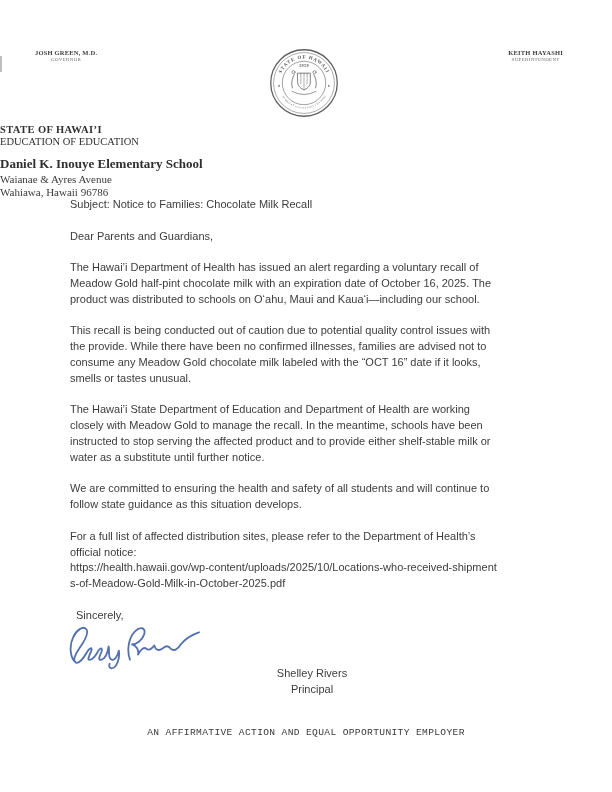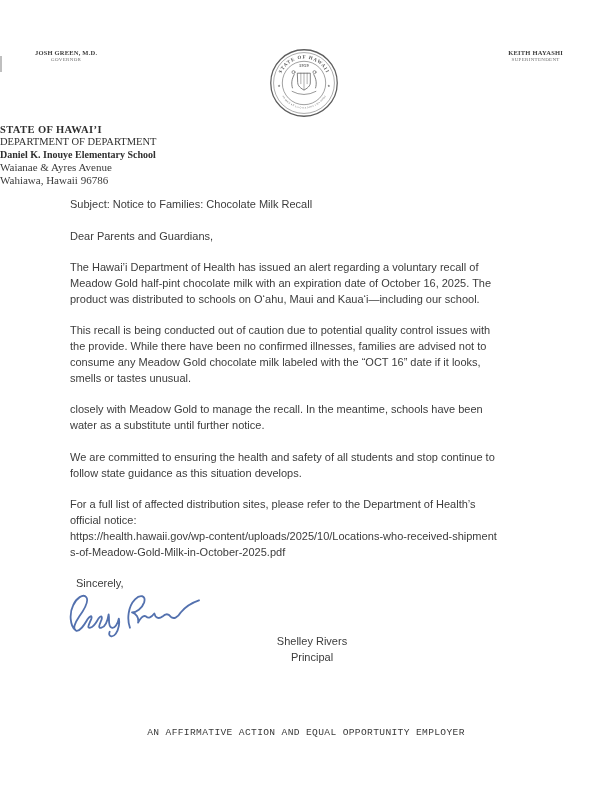--- a/index.html
+++ b/index.html
@@ -19,21 +19,21 @@
   .sup{right:49px;}
   
   .seal{position:absolute;left:269px;top:48px;width:70px;height:70px;opacity:.9;}
   
   .org{
     position:absolute;left:0;top:124px;width:100%;text-align:left;
     font-family:"Liberation Serif","DejaVu Serif",serif;color:#2f2f2f;
   }
   .org .state{font-size:10.5px;font-weight:bold;letter-spacing:.4px;}
   .org .dept{font-size:10.5px;margin-top:1px;}
-  .org .school{font-size:10px;font-weight:bold;margin-top:2px;}
+  .org .school{font-size:13px;font-weight:bold;margin-top:9px;}
   .org .addr{font-size:11px;margin-top:1px;color:#3a3a3a;}
   
   .content{
     position:absolute;left:70px;top:197px;width:484px;
     font-size:11px;line-height:15.8px;color:#3c3c3c;
   }
   .block{margin:0 0 15.8px 0;}
   .block:last-child{margin-bottom:0;}
   .line{display:block;white-space:nowrap;}
   .closing-block{margin:6px;}
@@ -87,21 +87,21 @@
       <circle cx="35" cy="34.5" r="2.2" stroke-width="0.9"></circle>
       <path d="M36,38 c-3.5,6 -4.5,13 -2.5,19"></path>
       <circle cx="65" cy="34.5" r="2.2" stroke-width="0.9"></circle>
       <path d="M64,38 c3.5,6 4.5,13 2.5,19"></path>
       <path d="M33,62 q17,9 34,0" stroke-width="0.9"></path>
     </g>
   </svg>
 
   <div class="org">
     <div class="state">STATE OF HAWAI’I</div>
-    <div class="dept">DEPARTMENT OF DEPARTMENT</div>
+    <div class="dept">EDUCATION OF EDUCATION</div>
     <div class="school">Daniel K. Inouye Elementary School</div>
     <div class="addr">Waianae &amp; Ayres Avenue</div>
     <div class="addr">Wahiawa, Hawaii 96786</div>
   </div>
 
   <div class="content">
     <p class="block">Subject: Notice to Families: Chocolate Milk Recall</p>
     <p class="block">Dear Parents and Guardians,</p>
 
     <div class="block">
@@ -111,26 +111,28 @@
     </div>
 
     <div class="block">
       <span class="line">This recall is being conducted out of caution due to potential quality control issues with</span>
       <span class="line">the provide. While there have been no confirmed illnesses, families are advised not to</span>
       <span class="line">consume any Meadow Gold chocolate milk labeled with the “OCT 16” date if it looks,</span>
       <span class="line">smells or tastes unusual.</span>
     </div>
 
     <div class="block">
+      <span class="line">The Hawai’i State Department of Education and Department of Health are working</span>
       <span class="line">closely with Meadow Gold to manage the recall. In the meantime, schools have been</span>
+      <span class="line">instructed to stop serving the affected product and to provide either shelf-stable milk or</span>
       <span class="line">water as a substitute until further notice.</span>
     </div>
 
     <div class="block">
-      <span class="line">We are committed to ensuring the health and safety of all students and stop continue to</span>
+      <span class="line">We are committed to ensuring the health and safety of all students and will continue to</span>
       <span class="line">follow state guidance as this situation develops.</span>
     </div>
 
     <div class="block">
       <span class="line">For a full list of affected distribution sites, please refer to the Department of Health’s</span>
       <span class="line">official notice:</span>
       <span class="line">https://health.hawaii.gov/wp-content/uploads/2025/10/Locations-who-received-shipment</span>
       <span class="line">s-of-Meadow-Gold-Milk-in-October-2025.pdf</span>
     </div>
 

